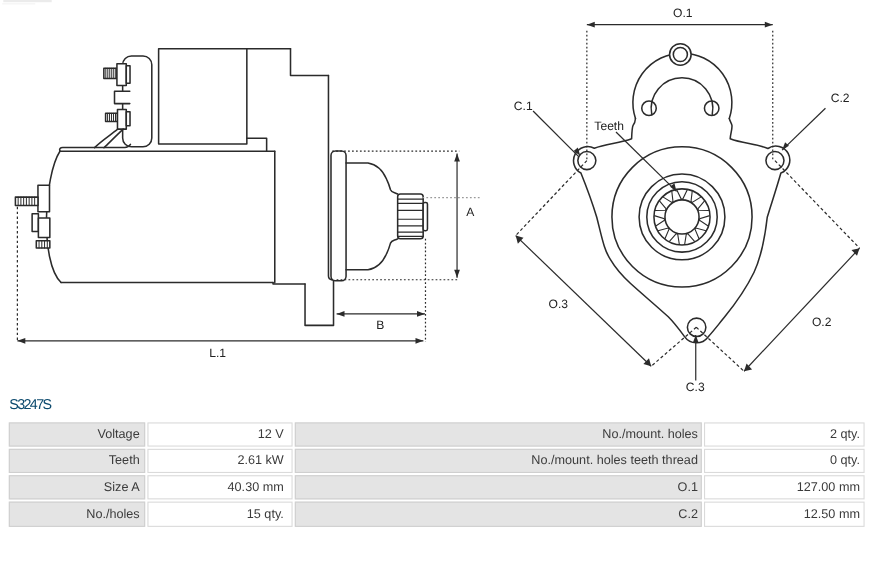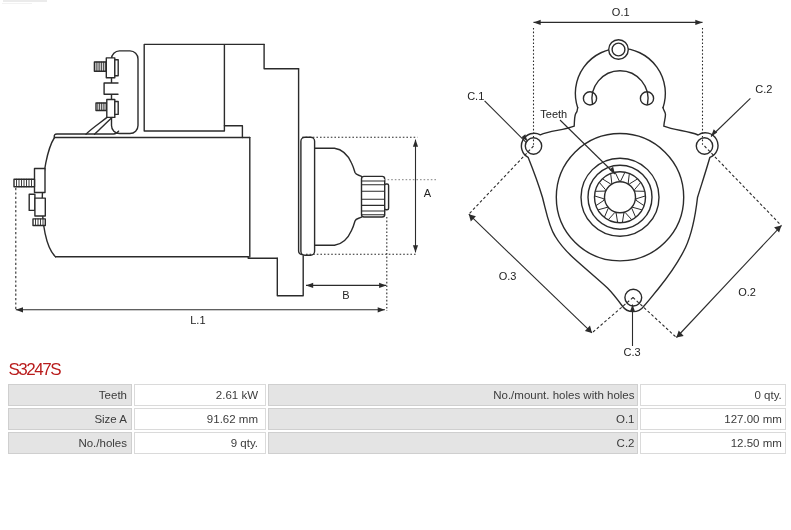--- a/index.html
+++ b/index.html
@@ -1,18 +1,18 @@
 <!DOCTYPE html>
 <html><head>
 <meta charset="utf-8">
 <style>
   html,body{margin:0;padding:0;background:#fff;}
   #page{position:relative;width:791px;height:530px;background:#fff;overflow:hidden;
         font-family:"Liberation Sans",sans-serif;}
-  #code{position:absolute;left:8.5px;top:360px;font-size:17px;color:#b91c1c;
+  #code{position:absolute;left:8.5px;top:360px;font-size:13px;color:#0c4a6e;
         letter-spacing:-1.5px;}
   #smudge{position:absolute;left:3px;top:0;width:44px;height:2px;background:rgba(130,130,130,0.16);}
   #smudge2{position:absolute;left:2px;top:3px;width:30px;height:1px;background:rgba(150,150,150,0.12);}
   table{border-collapse:separate;border-spacing:2px;position:absolute;left:6px;top:381.6px;
         table-layout:fixed;}
   td{height:20.3px;font-size:11.5px;color:#3b3b3b;text-align:right;padding:0 7px;
      border:1px solid #d2d2d2;overflow:hidden;white-space:nowrap;}
   td:nth-child(1){padding-right:3.5px;}td:nth-child(3){padding-right:2.5px;}
   td:nth-child(4){padding-right:3.5px;}
   td.l{background:#e4e4e4;border-color:#cfcfcf;}
@@ -168,33 +168,39 @@
 
 <div id="code">S3247S</div>
 <table>
  <colgroup>
         <col style="width:123.5px">
         <col style="width:132.5px">
         <col style="width:370px">
         <col style="width:146.3px">
       </colgroup>
  <tbody>
+        <tr>
+          <td class="l">Voltage</td>
+          <td class="v">12 V</td>
+          <td class="l">No./mount. holes</td>
+          <td class="v">2 qty.</td>
+        </tr>
  <tr>
           <td class="l">Teeth</td>
           <td class="v">2.61 kW</td>
-          <td class="l">No./mount. holes with holes</td>
+          <td class="l">No./mount. holes teeth thread</td>
           <td class="v">0 qty.</td>
         </tr>
  <tr>
           <td class="l">Size A</td>
-          <td class="v">91.62 mm</td>
+          <td class="v">40.30 mm</td>
           <td class="l">O.1</td>
           <td class="v">127.00 mm</td>
         </tr>
  <tr>
           <td class="l">No./holes</td>
-          <td class="v">9 qty.</td>
+          <td class="v">15 qty.</td>
           <td class="l">C.2</td>
           <td class="v">12.50 mm</td>
         </tr>
 </tbody>
     </table>
 </div>
 
 </body></html>

